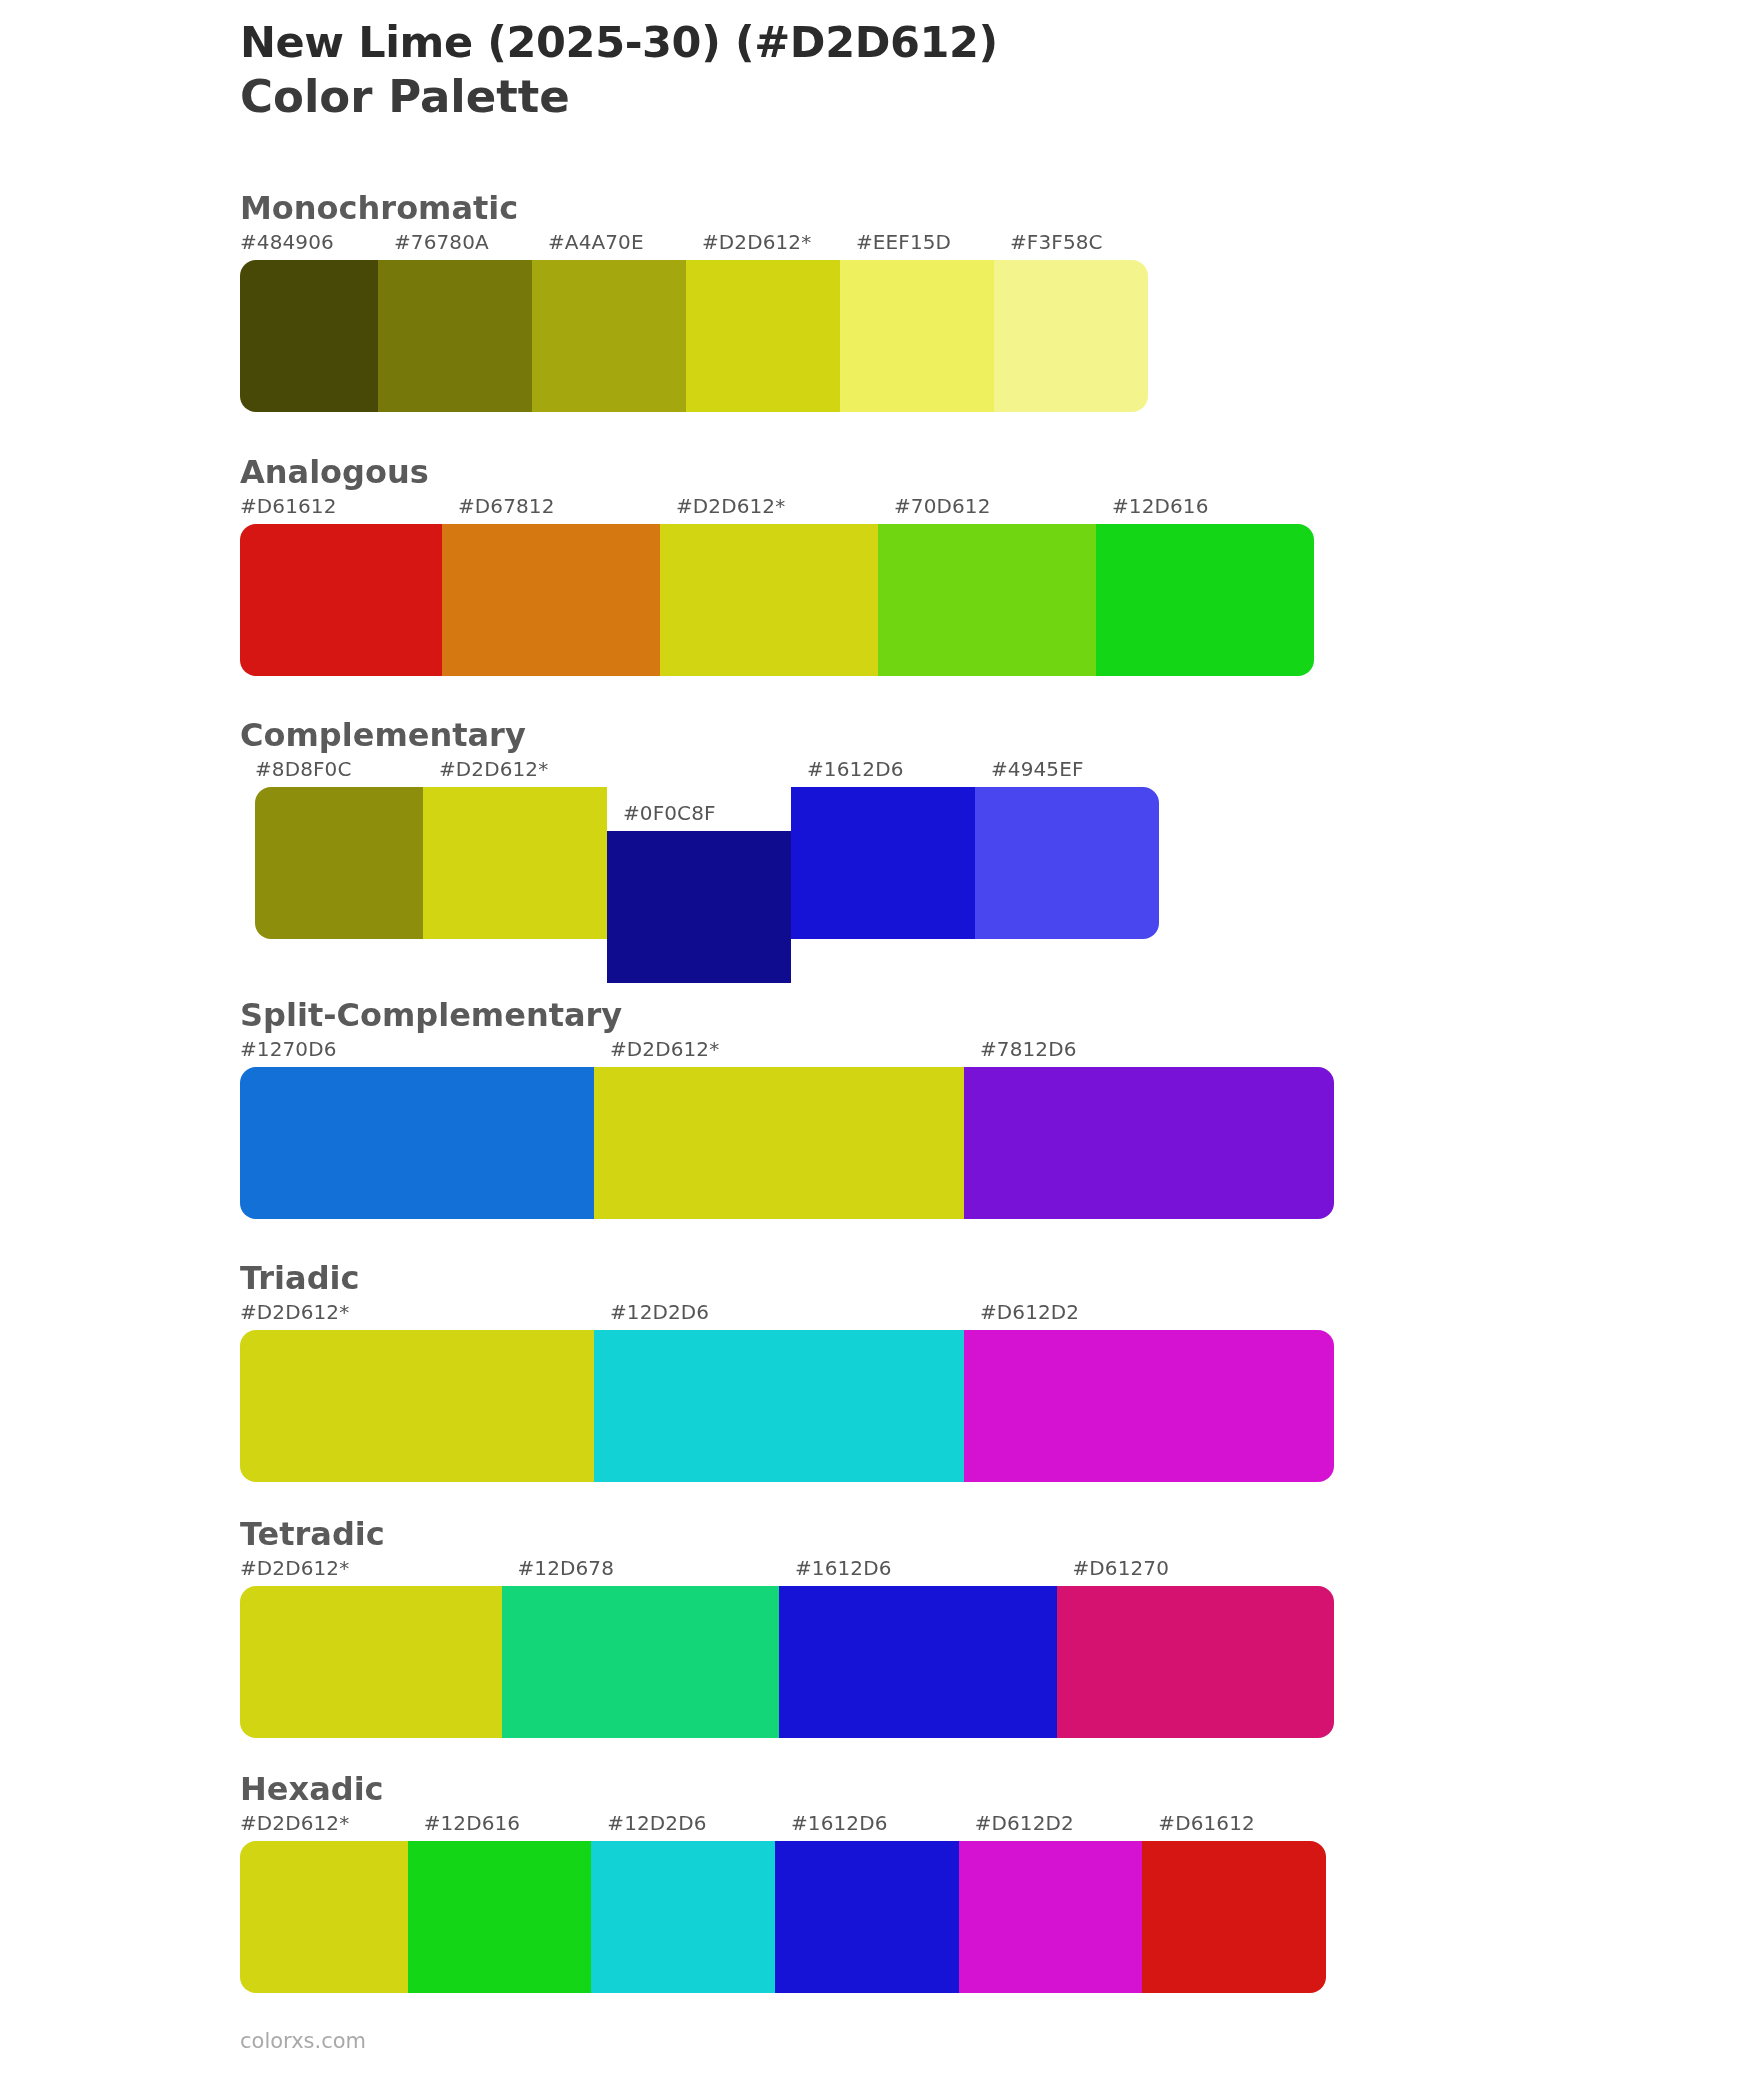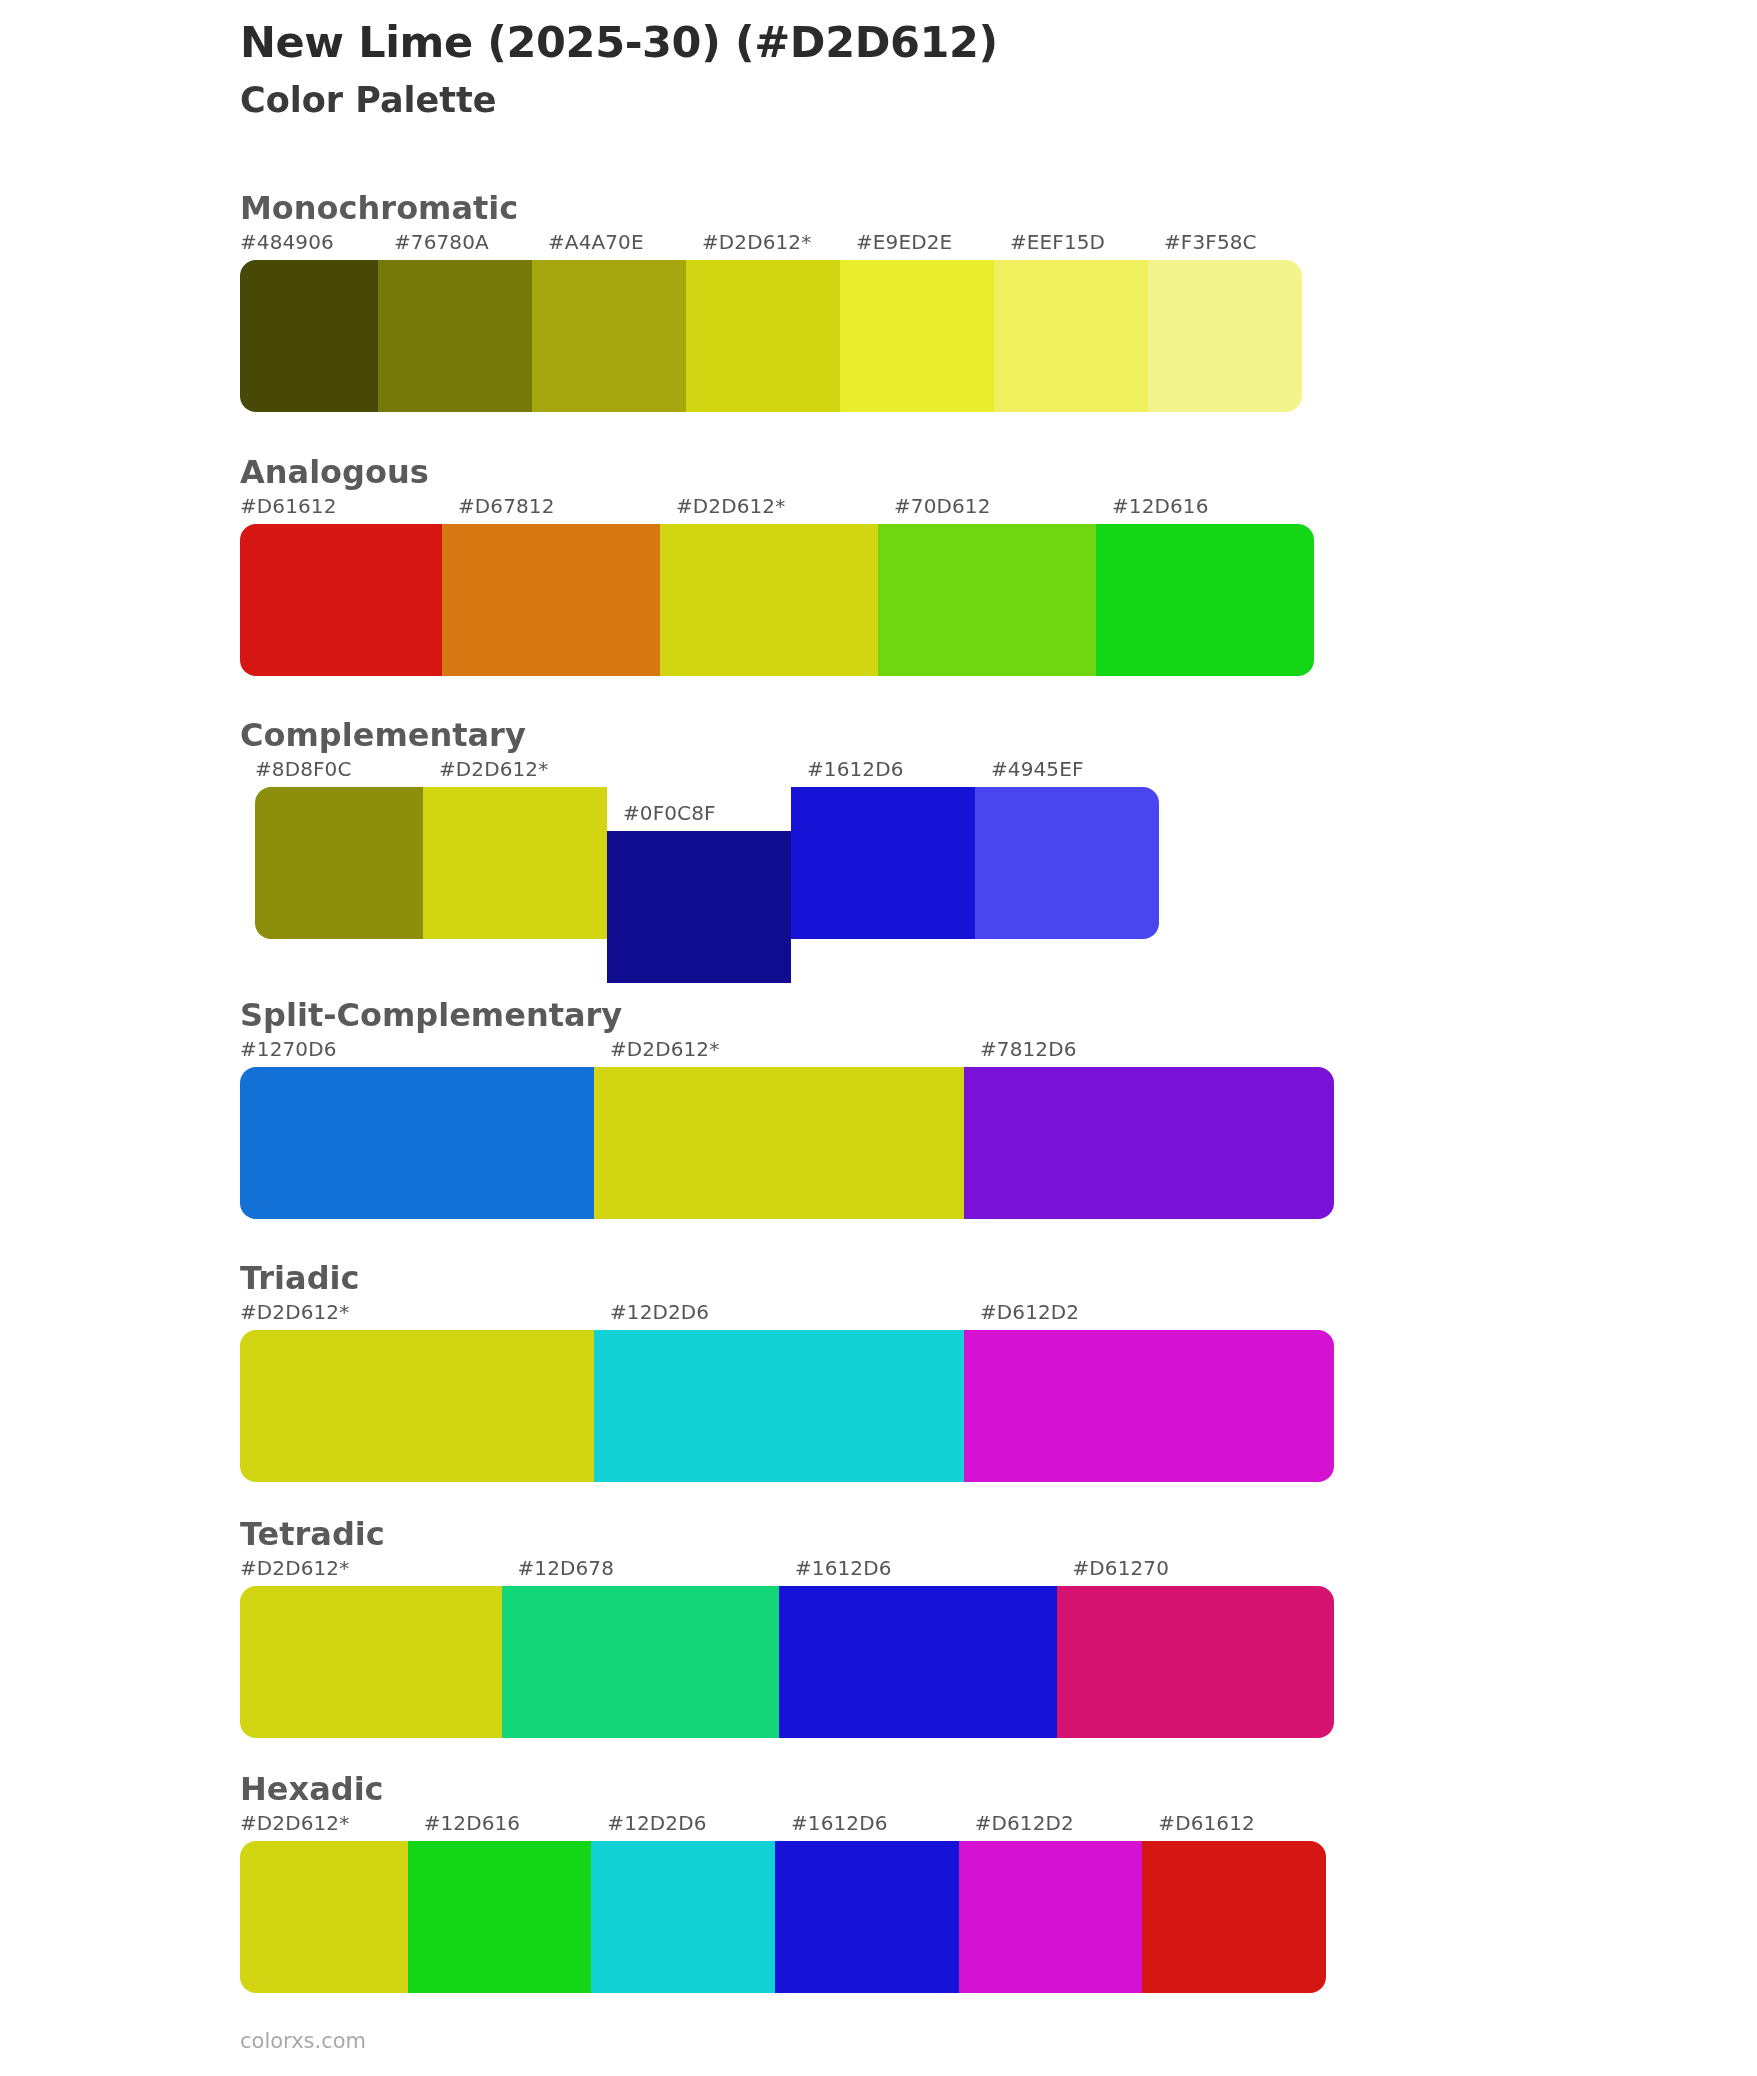--- a/index.html
+++ b/index.html
@@ -36,25 +36,25 @@
     font-size: 43px;
     font-weight: 700;
     color: #2b2b2b;
     letter-spacing: -0.4px;
     line-height: 1.12;
     margin: 0;
     white-space: nowrap;
   }
   .page-subtitle {
     font-family: "DejaVu Sans", sans-serif;
-    font-size: 35px;
+    font-size: 45px;
     font-weight: 700;
     color: #3a3a3a;
     line-height: 1.15;
-    margin: 14px 0 0 0;
+    margin: 5px 0 0 0;
     white-space: nowrap;
   }
 
   
   .section {
     position: absolute;
     left: 240px;
   }
   .section-title {
     font-family: "DejaVu Sans", sans-serif;
@@ -138,24 +138,20 @@
             <div class="swatch-hex">#76780A</div>
             <div class="swatch-chip" title="#76780A" style="background: rgb(118, 120, 10); width: 100%; border-radius: 0px;"></div>
           </div>
           <div class="swatch-cell" style="width: 154px; justify-content: center;">
             <div class="swatch-hex">#A4A70E</div>
             <div class="swatch-chip" title="#A4A70E" style="background: rgb(164, 167, 14); width: 100%; border-radius: 0px;"></div>
           </div>
           <div class="swatch-cell" style="width: 154px;">
             <div class="swatch-hex">#D2D612*</div>
             <div class="swatch-chip" title="#D2D612*" style="background: rgb(210, 214, 18); width: 100%; border-radius: 0px;"></div>
-          </div>
-          <div class="swatch-cell" style="width: 154px;">
-            <div class="swatch-hex">#E9ED2E</div>
-            <div class="swatch-chip" title="#E9ED2E" style="background: rgb(233, 237, 46); width: 100%; border-radius: 0px;"></div>
           </div>
           <div class="swatch-cell" style="width: 154px;">
             <div class="swatch-hex">#EEF15D</div>
             <div class="swatch-chip" title="#EEF15D" style="background: rgb(238, 241, 93); width: 100%; border-radius: 0px;"></div>
           </div>
           <div class="swatch-cell" style="width: 154px;">
             <div class="swatch-hex">#F3F58C</div>
             <div class="swatch-chip" title="#F3F58C" style="background: rgb(243, 245, 140); width: 100%; border-radius: 0px 16px 16px 0px;"></div>
           </div>
         </div>

